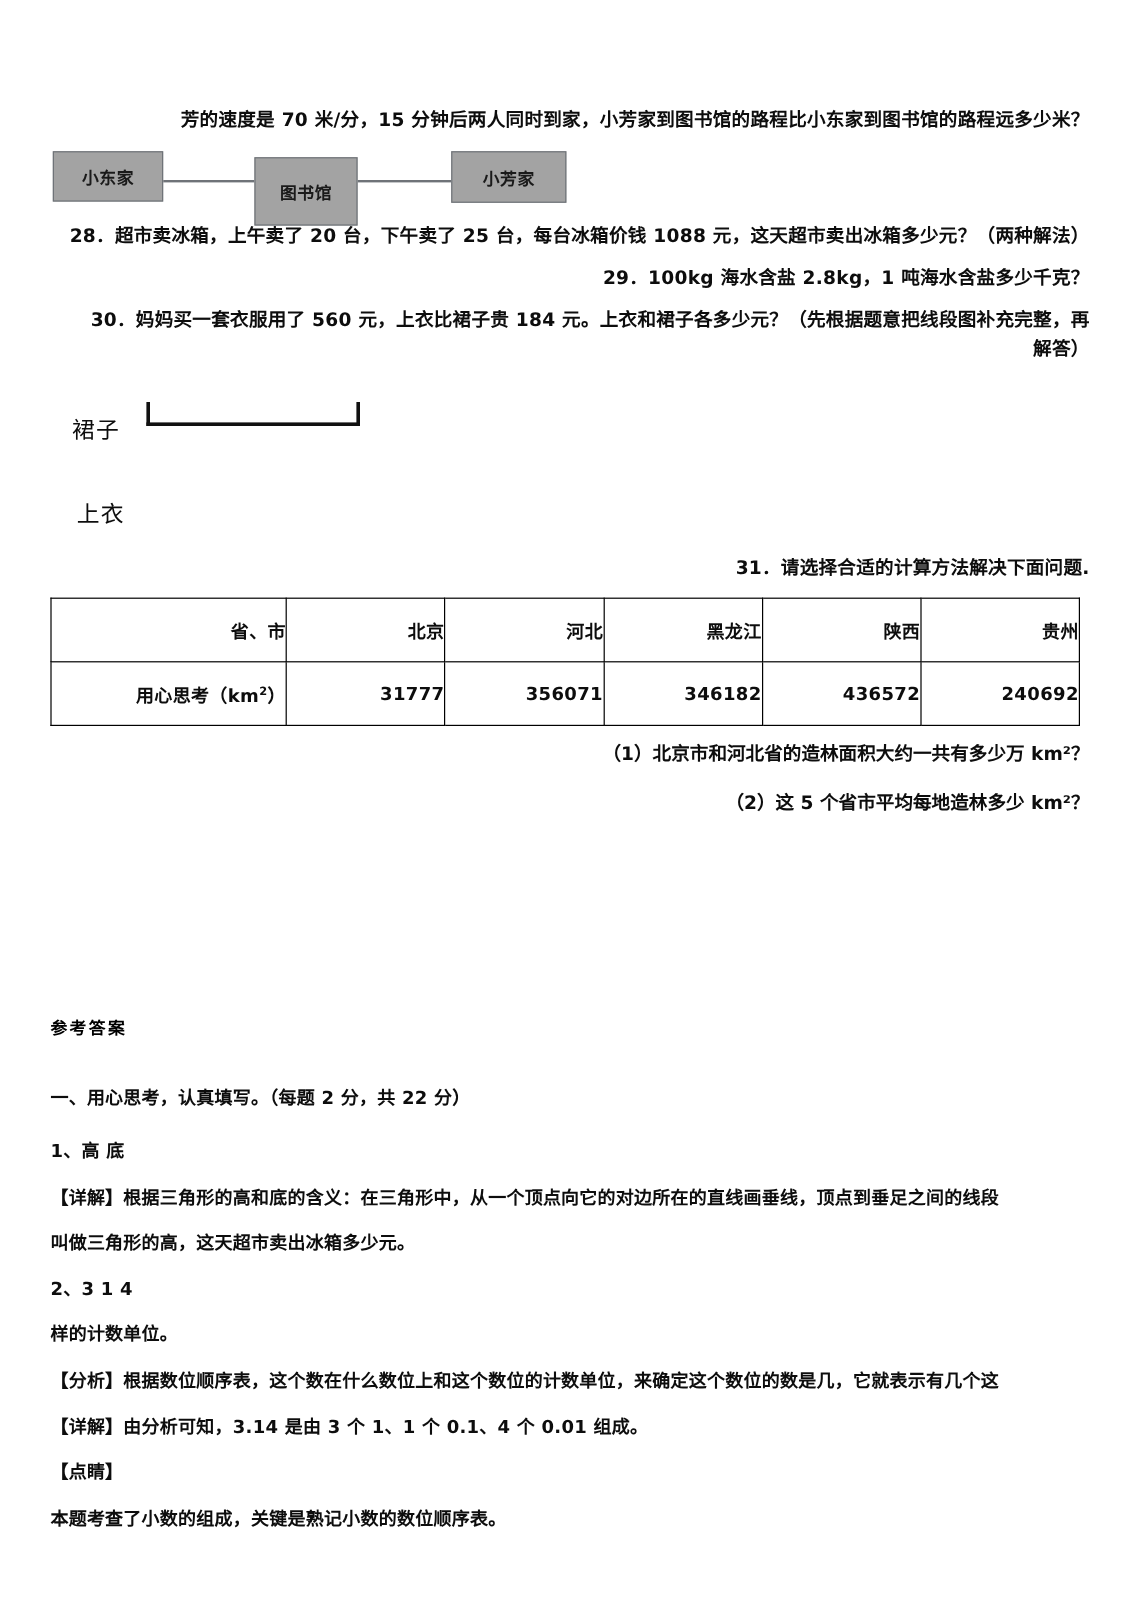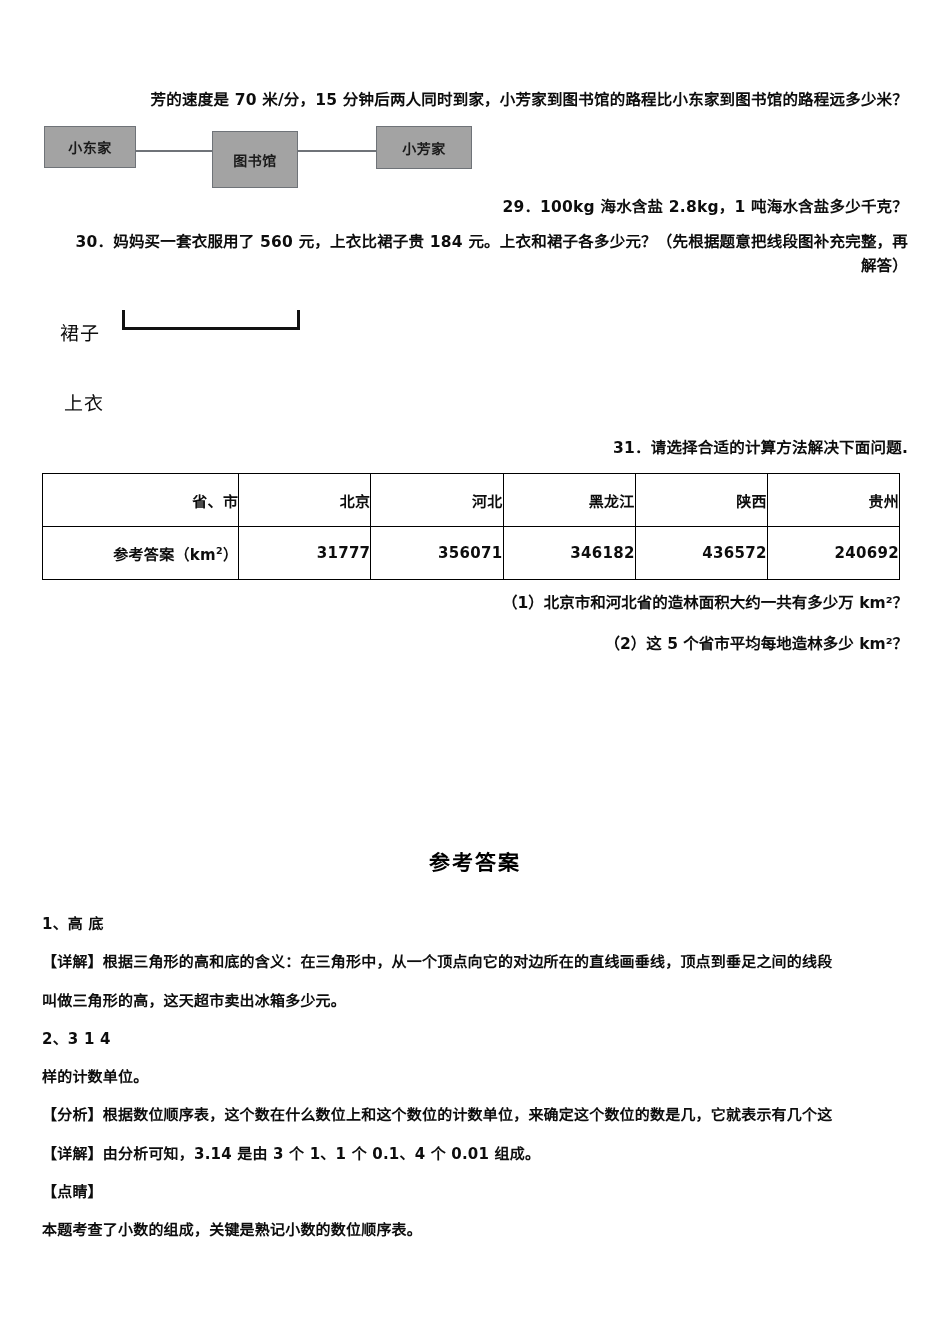--- a/index.html
+++ b/index.html
@@ -143,22 +143,22 @@
   .sub-q {
     font-size: 15.5px;
     font-weight: 700;
     line-height: 1.6;
     margin-top: 11px;
     color: #0d0d0d;
   }
 
   
   .answer-title {
-    text-align: center;
-    font-size: 21px;
+    text-align: left;
+    font-size: 14px;
     font-weight: 700;
     letter-spacing: 2px;
     margin: 0;
     color: #000000;
     font-family: Liberation Mono, monospace;
   }
   .ans-section { margin-top: 0; }
   .ans-line {
     font-size: 15px;
     font-weight: 700;
@@ -181,20 +181,21 @@
     <div class="route-wrap">
       <div class="route-link l1"></div>
       <div class="route-link l2"></div>
       <div class="route-box b1">小东家</div>
       <div class="route-box b2">图书馆</div>
       <div class="route-box b3">小芳家</div>
     </div>
 
     <div class="spacer-6"></div>
 
+    <p class="q-line">28．超市卖冰箱，上午卖了 20 台，下午卖了 25 台，每台冰箱价钱 1088 元，这天超市卖出冰箱多少元？（两种解法）</p>
 
     <div class="spacer-10"></div>
 
     <p class="q-line">29．100kg 海水含盐 2.8kg，1 吨海水含盐多少千克？</p>
 
     <div class="spacer-10"></div>
 
     <p class="q-line tight">30．妈妈买一套衣服用了 560 元，上衣比裙子贵 184 元。上衣和裙子各多少元？（先根据题意把线段图补充完整，再</p>
     <p class="q-line tight">解答）</p>
 
@@ -222,40 +223,41 @@
       <tbody>
         <tr>
           <td>省、市</td>
           <td>北京</td>
           <td>河北</td>
           <td>黑龙江</td>
           <td>陕西</td>
           <td>贵州</td>
         </tr>
         <tr>
-          <td><span>参考答案（km</span><sup class="sq">2</sup><span>）</span></td>
+          <td><span>用心思考（km</span><sup class="sq">2</sup><span>）</span></td>
           <td>31777</td>
           <td>356071</td>
           <td>346182</td>
           <td>436572</td>
           <td>240692</td>
         </tr>
       </tbody>
     </table>
 
     <p class="sub-q">（1）北京市和河北省的造林面积大约一共有多少万 km²？</p>
     <p class="sub-q">（2）这 5 个省市平均每地造林多少 km²？</p>
 
   </div>
 
   <div style="position:absolute; left:42px; top:846px; width:866px;">
 
     <p class="answer-title">参考答案</p>
 
     <div class="ans-section" style="margin-top:36px;">
+      <p class="ans-line">一、用心思考，认真填写。（每题 2 分，共 22 分）</p>
       <p class="ans-line spaced-sm">1、高  底</p>
       <p class="ans-line spaced">【详解】根据三角形的高和底的含义：在三角形中，从一个顶点向它的对边所在的直线画垂线，顶点到垂足之间的线段</p>
       <p class="ans-line spaced">叫做三角形的高，这天超市卖出冰箱多少元。</p>
       <p class="ans-line spaced">2、3   1   4</p>
       <p class="ans-line spaced">样的计数单位。</p>
       <p class="ans-line spaced">【分析】根据数位顺序表，这个数在什么数位上和这个数位的计数单位，来确定这个数位的数是几，它就表示有几个这</p>
       <p class="ans-line spaced">【详解】由分析可知，3.14 是由 3 个 1、1 个 0.1、4 个 0.01 组成。</p>
       <p class="ans-line spaced">【点睛】</p>
       <p class="ans-line spaced">本题考查了小数的组成，关键是熟记小数的数位顺序表。</p>
     </div>

